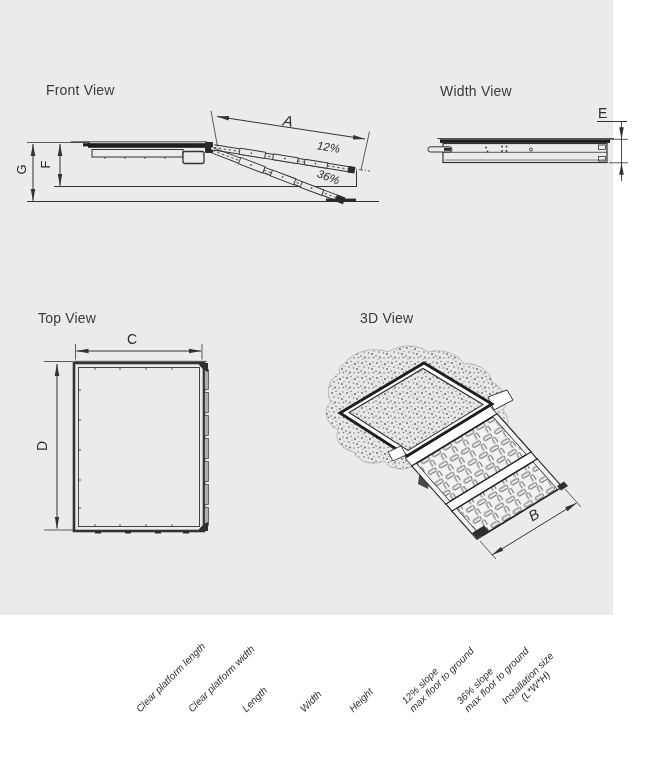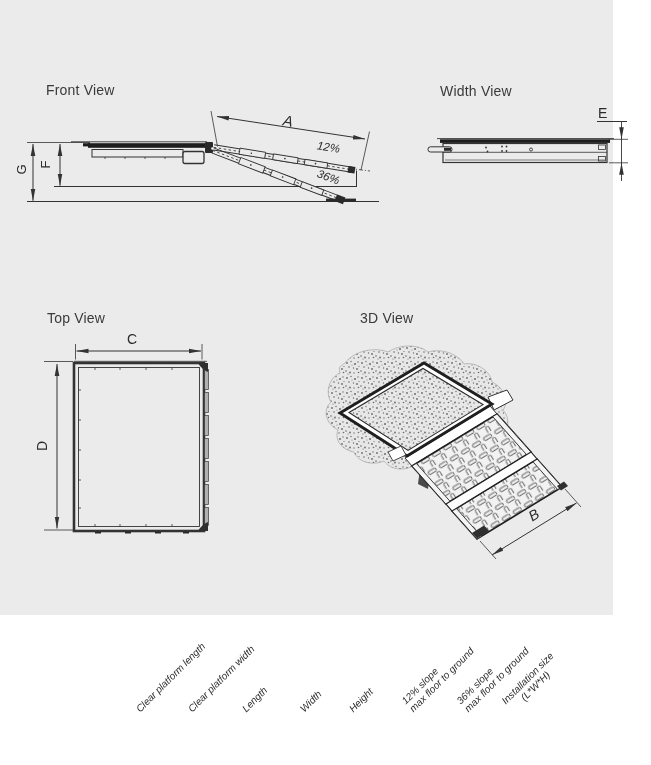--- a/index.html
+++ b/index.html
@@ -215,21 +215,21 @@
 
         <line x1="565" y1="489" x2="581" y2="507" stroke-width="0.8"></line>
         <line x1="480" y1="541" x2="496" y2="559" stroke-width="0.8"></line>
         <line x1="492" y1="555" x2="576.5" y2="503" marker-start="url(#arr)" marker-end="url(#arr)"></line>
       </g>
     </svg>
 
     
     <div class="abs vtitle" style="left:46px;top:82px;">Front View</div>
     <div class="abs vtitle" style="left:440px;top:83px;">Width View</div>
-    <div class="abs vtitle" style="left:47px;top:310px;">Top View</div>
+    <div class="abs vtitle" style="left:38px;top:310px;">Top View</div>
     <div class="abs vtitle" style="left:360px;top:310px;">3D View</div>
 
     
     <div class="abs dimletter ital" style="left:283px;top:112px;font-size:15px;transform:rotate(9deg);">A</div>
     <div class="abs pct" style="left:317px;top:141px;transform:rotate(9deg);">12%</div>
     <div class="abs pct" style="left:317px;top:171px;transform:rotate(20deg);">36%</div>
     <div class="abs dimletter rot90" style="left:42px;top:157px;font-size:13px;">F</div>
     <div class="abs dimletter rot90" style="left:16px;top:162px;font-size:13px;">G</div>
     <div class="abs dimletter" style="left:598px;top:105px;">E</div>
     <div class="abs dimletter" style="left:127px;top:331px;">C</div>

